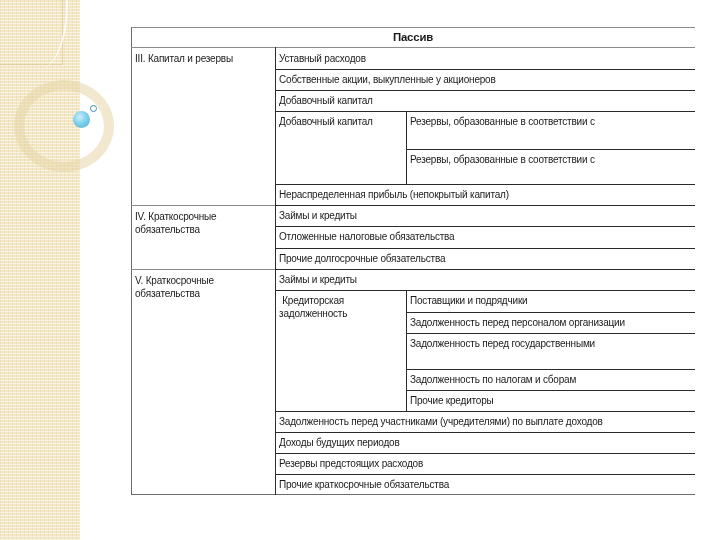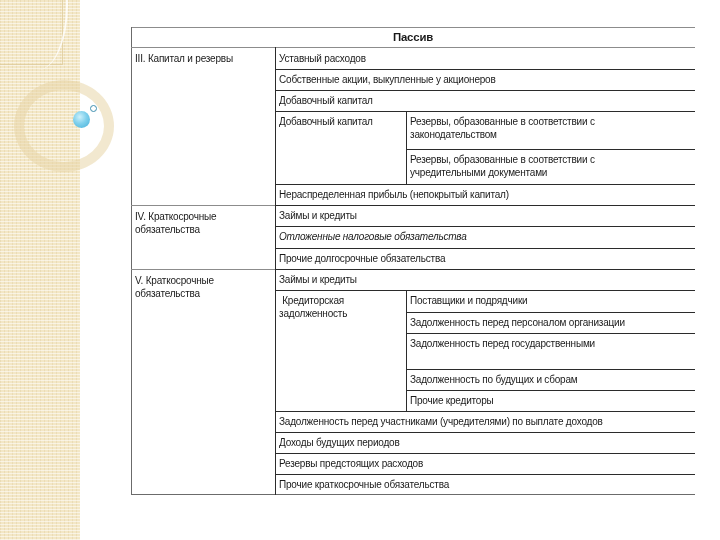--- a/index.html
+++ b/index.html
@@ -107,41 +107,39 @@
 
   <div class="line-v" style="left:275px;top:84px;height:73px;"></div>
   <div class="line-v" style="left:275px;top:263px;height:121px;"></div>
 
   <div class="cell" style="left:148px;top:25px;">Уставный расходов</div>
   <div class="cell" style="left:148px;top:46px;">Собственные акции, выкупленные у акционеров</div>
   <div class="cell" style="left:148px;top:67px;">Добавочный капитал</div>
   <div class="cell" style="left:148px;top:88px;">Добавочный капитал</div>
   <div class="cell" style="left:279px;top:88px;">
     <div>Резервы, образованные в соответствии с</div>
-    <div>законодательством</div>
   </div>
   <div class="cell" style="left:279px;top:126px;">
     <div>Резервы, образованные в соответствии с</div>
-    <div>учредительными документами</div>
   </div>
   <div class="cell" style="left:148px;top:161px;">Нераспределенная прибыль (непокрытый капитал)</div>
 
   <div class="cell" style="left:148px;top:182px;">Займы и кредиты</div>
-  <div class="cell" style="left:148px;top:203px;font-style:italic;">Отложенные налоговые обязательства</div>
+  <div class="cell" style="left:148px;top:203px;">Отложенные налоговые обязательства</div>
   <div class="cell" style="left:148px;top:225px;">Прочие долгосрочные обязательства</div>
 
   <div class="cell" style="left:148px;top:246px;">Займы и кредиты</div>
   <div class="cell" style="left:148px;top:267px;text-align:center;">
     <div>Кредиторская</div>
     <div>задолженность</div>
   </div>
   <div class="cell" style="left:279px;top:289px;">Задолженность перед персоналом организации</div>
   <div class="cell" style="left:279px;top:267px;">Поставщики и подрядчики</div>
   <div class="cell" style="left:279px;top:310px;">
     <div>Задолженность перед государственными</div>
   </div>
-  <div class="cell" style="left:279px;top:346px;">Задолженность по будущих и сборам</div>
+  <div class="cell" style="left:279px;top:346px;">Задолженность по налогам и сборам</div>
   <div class="cell" style="left:279px;top:367px;">Прочие кредиторы</div>
   <div class="cell" style="left:148px;top:388px;">Задолженность перед участниками (учредителями) по выплате доходов</div>
   <div class="cell" style="left:148px;top:409px;">Доходы будущих периодов</div>
   <div class="cell" style="left:148px;top:430px;">Резервы предстоящих расходов</div>
   <div class="cell" style="left:148px;top:451px;">Прочие краткосрочные обязательства</div>
 </div>
 
 </body></html>

